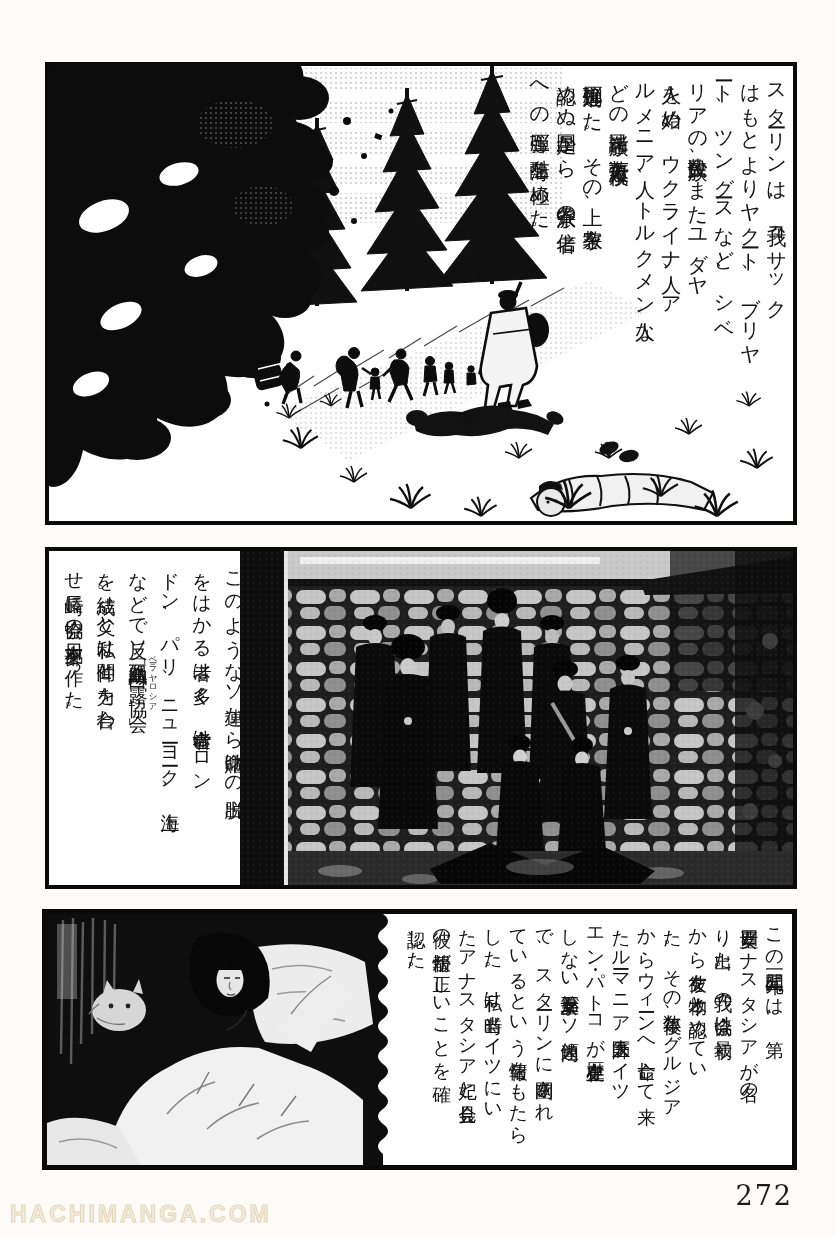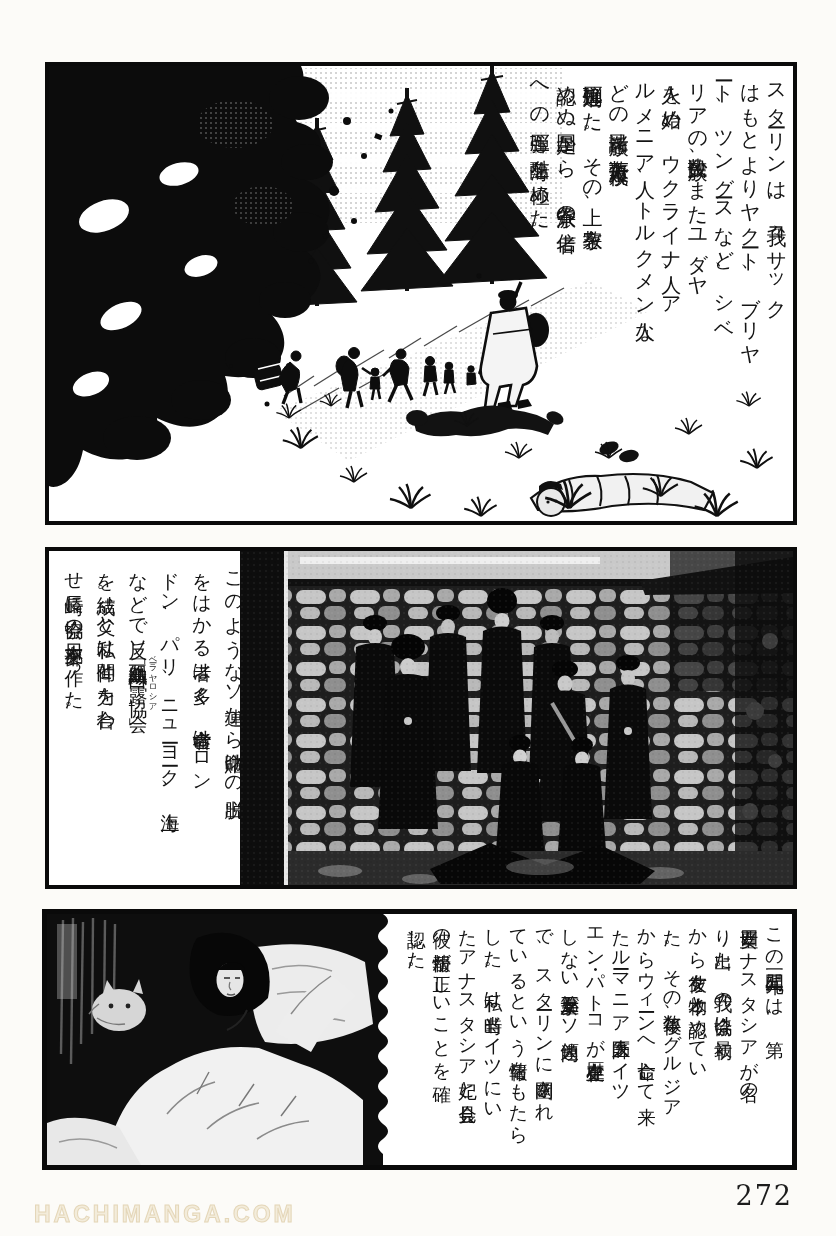--- a/index.html
+++ b/index.html
@@ -35,21 +35,21 @@
 
   #page-number {
     position:absolute; top:1180px; right:43px;
     font-family:"DejaVu Serif", serif; font-size:27px; color:#1c1c1c;
     letter-spacing:2px;
     text-align:right;
   }
   #watermark {
     position:absolute; left:10px; top:1201px;
     font-size:23px; font-weight:bold; letter-spacing:3px;
-    color:#f3ecdb;margin-left:24px; -webkit-text-stroke:1px #e4d6b8;
+    color:#f3ecdb; -webkit-text-stroke:1px #e4d6b8;
   }
 </style>
 </head>
 <body>
 
 <div class="page">
 
   <div class="panel" id="panel1">
     <div class="art" id="art1">
       <svg viewBox="0 0 744 455" preserveAspectRatio="none">

